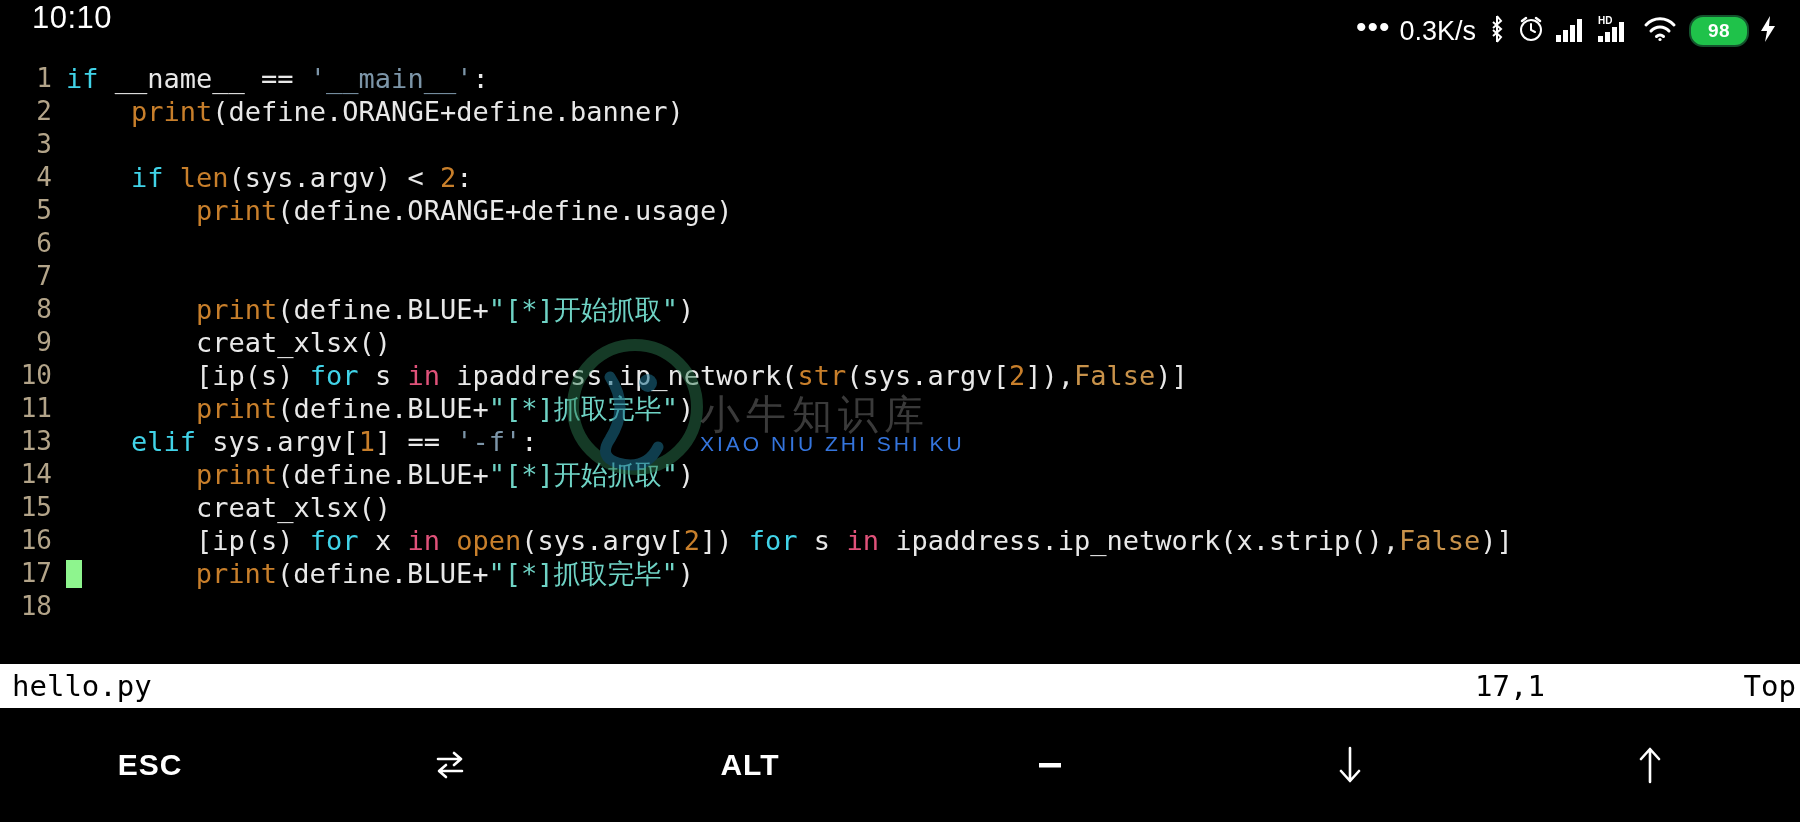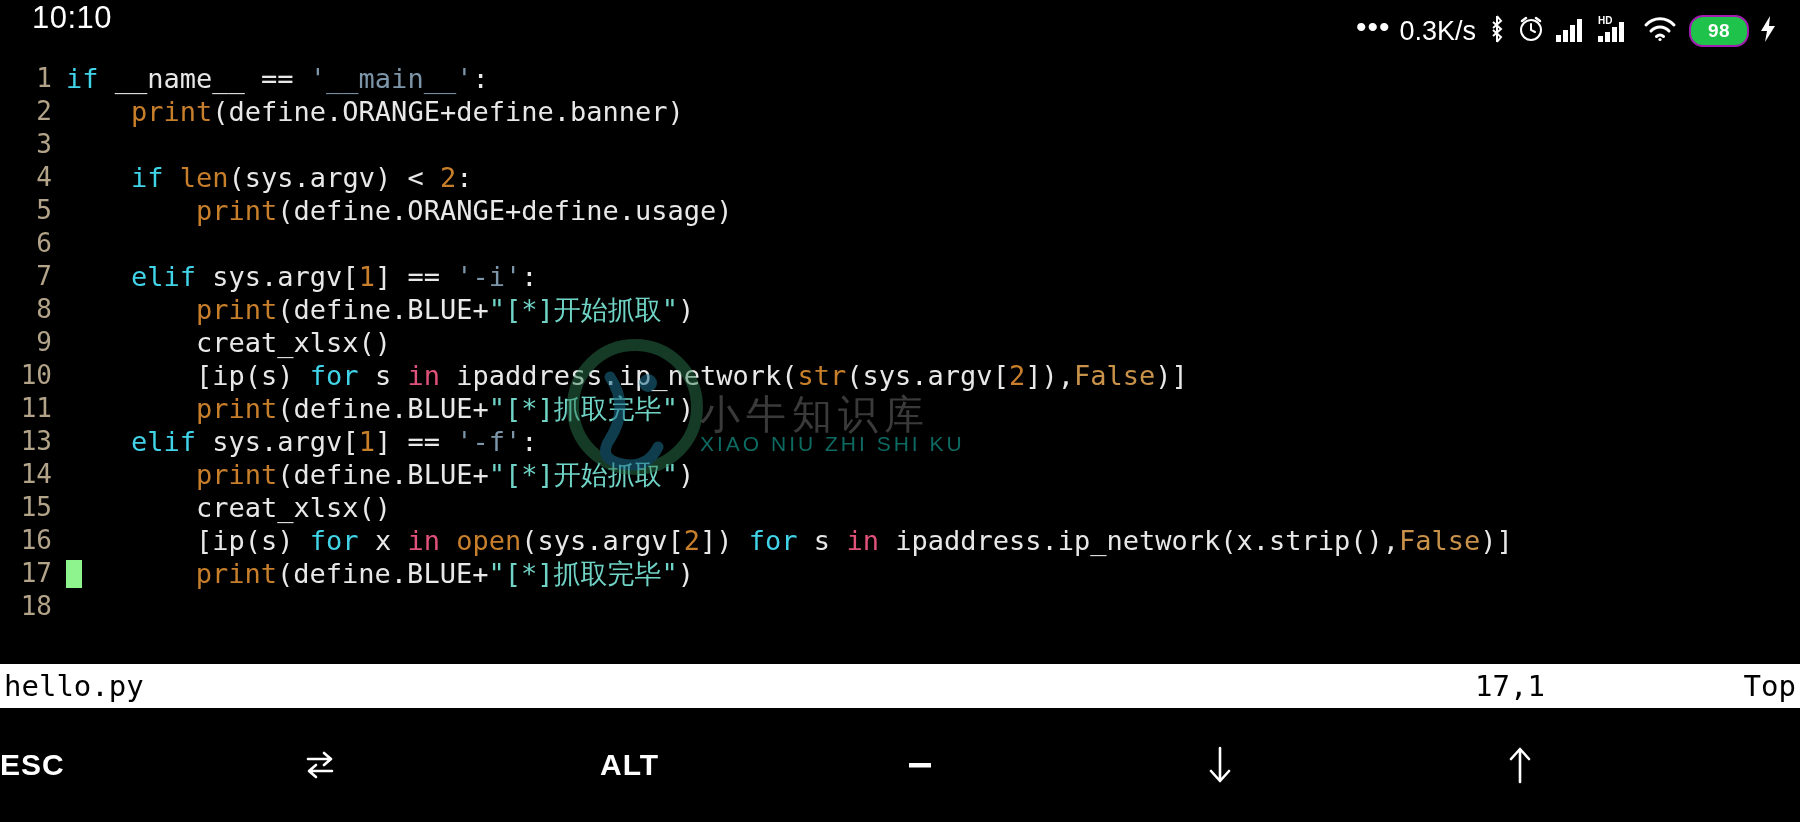--- a/index.html
+++ b/index.html
@@ -53,21 +53,21 @@
     font-size: 27px;
     font-weight: 500;
     margin-right: 2px;
   }
   .sb-ico { display: block; }
   .battery {
     display: flex;
     align-items: center;
     justify-content: center;
     width: 56px; height: 28px;
-    border: 2px solid #a21caf;
+    border: 2px solid #14532d;
     border-radius: 14px;
     background: #1fc24a;
     position: relative;
     margin-left: 3px;
   }
   .battery .lvl {
     color: #ffffff;
     font-family: "Liberation Sans", sans-serif;
     font-size: 19px;
     font-weight: 700;
@@ -131,21 +131,21 @@
     top: 275px;
     width: 520px;
     height: 140px;
     pointer-events: none;
     opacity: 0.55;
   }
   .wm-text {
     position: absolute;
     left: 700px;
     top: 370px;
-    color: #0f766e;
+    color: #3b82f6;
     font-family: "Liberation Sans", sans-serif;
     font-size: 21px;
     letter-spacing: 3px;
     opacity: 0.9;
     pointer-events: none;
   }
   .wm-cn {
     position: absolute;
     left: 700px;
     top: 325px;
@@ -164,39 +164,39 @@
     left: 0; top: 664px;
     width: 1800px;
     height: 44px;
     background: #ffffff;
     color: #000000;
     font-family: "DejaVu Sans Mono", monospace;
     font-size: 29px;
     display: flex;
     align-items: center;
   }
-  .vs-file { padding-left: 4px; }
+  .vs-file { padding-left: 12px; }
   .vs-pos  { position: absolute; left: 1475px; }
   .vs-top  { position: absolute; right: 4px; }
 
   
   .keybar {
     position: absolute;
     left: 0; top: 708px;
     width: 1800px;
     height: 114px;
     background: #000000;
     display: flex;
     align-items: center;
   }
   .key {
     flex: 1 1 0;
     display: flex;
     align-items: center;
-    justify-content: flex-start;
+    justify-content: center;
     color: #ffffff;
     font-family: "Liberation Sans", sans-serif;
     font-size: 30px;
     font-weight: 600;
     letter-spacing: 1px;
     height: 114px;
     cursor: pointer;
   }
   .key svg { display: block; }
 </style>
@@ -266,21 +266,21 @@
 </div>
 
 <div class="editor">
   <div id="code">
       <div class="code-line"><span class="lnum">1</span><span class="ltext"><span class="t-kw">if</span><span class="t-plain"> __name__ == </span><span class="t-str">'__main__'</span><span class="t-plain">:</span></span></div>
       <div class="code-line"><span class="lnum">2</span><span class="ltext"><span class="t-plain">    </span><span class="t-fn">print</span><span class="t-plain">(define.ORANGE+define.banner)</span></span></div>
       <div class="code-line"><span class="lnum">3</span><span class="ltext"></span></div>
       <div class="code-line"><span class="lnum">4</span><span class="ltext"><span class="t-plain">    </span><span class="t-kw">if</span><span class="t-plain"> </span><span class="t-fn">len</span><span class="t-plain">(sys.argv) &lt; </span><span class="t-num">2</span><span class="t-plain">:</span></span></div>
       <div class="code-line"><span class="lnum">5</span><span class="ltext"><span class="t-plain">        </span><span class="t-fn">print</span><span class="t-plain">(define.ORANGE+define.usage)</span></span></div>
       <div class="code-line"><span class="lnum">6</span><span class="ltext"></span></div>
-      <div class="code-line"><span class="lnum">7</span><span class="ltext"><span class="t-plain">    </span><span class="t-kw">elif</span><span class="t-plain"> sys.argv[</span><span class="t-num">1</span><span class="t-plain">] == </span><span class="t-str">'-i'</span><span class="t-plain">:</span></span></div>
+      <div class="code-line"><span class="lnum">7</span></div>
       <div class="code-line"><span class="lnum">8</span><span class="ltext"><span class="t-plain">        </span><span class="t-fn">print</span><span class="t-plain">(define.BLUE+</span><span class="t-str2">"[*]开始抓取"</span><span class="t-plain">)</span></span></div>
       <div class="code-line"><span class="lnum">9</span><span class="ltext"><span class="t-plain">        creat_xlsx()</span></span></div>
       <div class="code-line"><span class="lnum">10</span><span class="ltext"><span class="t-plain">        [ip(s) </span><span class="t-kw">for</span><span class="t-plain"> s </span><span class="t-in">in</span><span class="t-plain"> ipaddress.ip_network(</span><span class="t-fn">str</span><span class="t-plain">(sys.argv[</span><span class="t-num">2</span><span class="t-plain">]),</span><span class="t-const">False</span><span class="t-plain">)]</span></span></div>
       <div class="code-line"><span class="lnum">11</span><span class="ltext"><span class="t-plain">        </span><span class="t-fn">print</span><span class="t-plain">(define.BLUE+</span><span class="t-str2">"[*]抓取完毕"</span><span class="t-plain">)</span></span></div>
       <div class="code-line"><span class="lnum">13</span><span class="ltext"><span class="t-plain">    </span><span class="t-kw">elif</span><span class="t-plain"> sys.argv[</span><span class="t-num">1</span><span class="t-plain">] == </span><span class="t-str">'-f'</span><span class="t-plain">:</span></span></div>
       <div class="code-line"><span class="lnum">14</span><span class="ltext"><span class="t-plain">        </span><span class="t-fn">print</span><span class="t-plain">(define.BLUE+</span><span class="t-str2">"[*]开始抓取"</span><span class="t-plain">)</span></span></div>
       <div class="code-line"><span class="lnum">15</span><span class="ltext"><span class="t-plain">        creat_xlsx()</span></span></div>
       <div class="code-line"><span class="lnum">16</span><span class="ltext"><span class="t-plain">        [ip(s) </span><span class="t-kw">for</span><span class="t-plain"> x </span><span class="t-in">in</span><span class="t-plain"> </span><span class="t-fn">open</span><span class="t-plain">(sys.argv[</span><span class="t-num">2</span><span class="t-plain">]) </span><span class="t-kw">for</span><span class="t-plain"> s </span><span class="t-in">in</span><span class="t-plain"> ipaddress.ip_network(x.strip(),</span><span class="t-const">False</span><span class="t-plain">)]</span></span></div>
       <div class="code-line"><span class="lnum">17</span><span class="ltext"><span class="cursor-blk"></span><span class="t-plain">       </span><span class="t-fn">print</span><span class="t-plain">(define.BLUE+</span><span class="t-str2">"[*]抓取完毕"</span><span class="t-plain">)</span></span></div>
       <div class="code-line"><span class="lnum">18</span><span class="ltext"></span></div>

